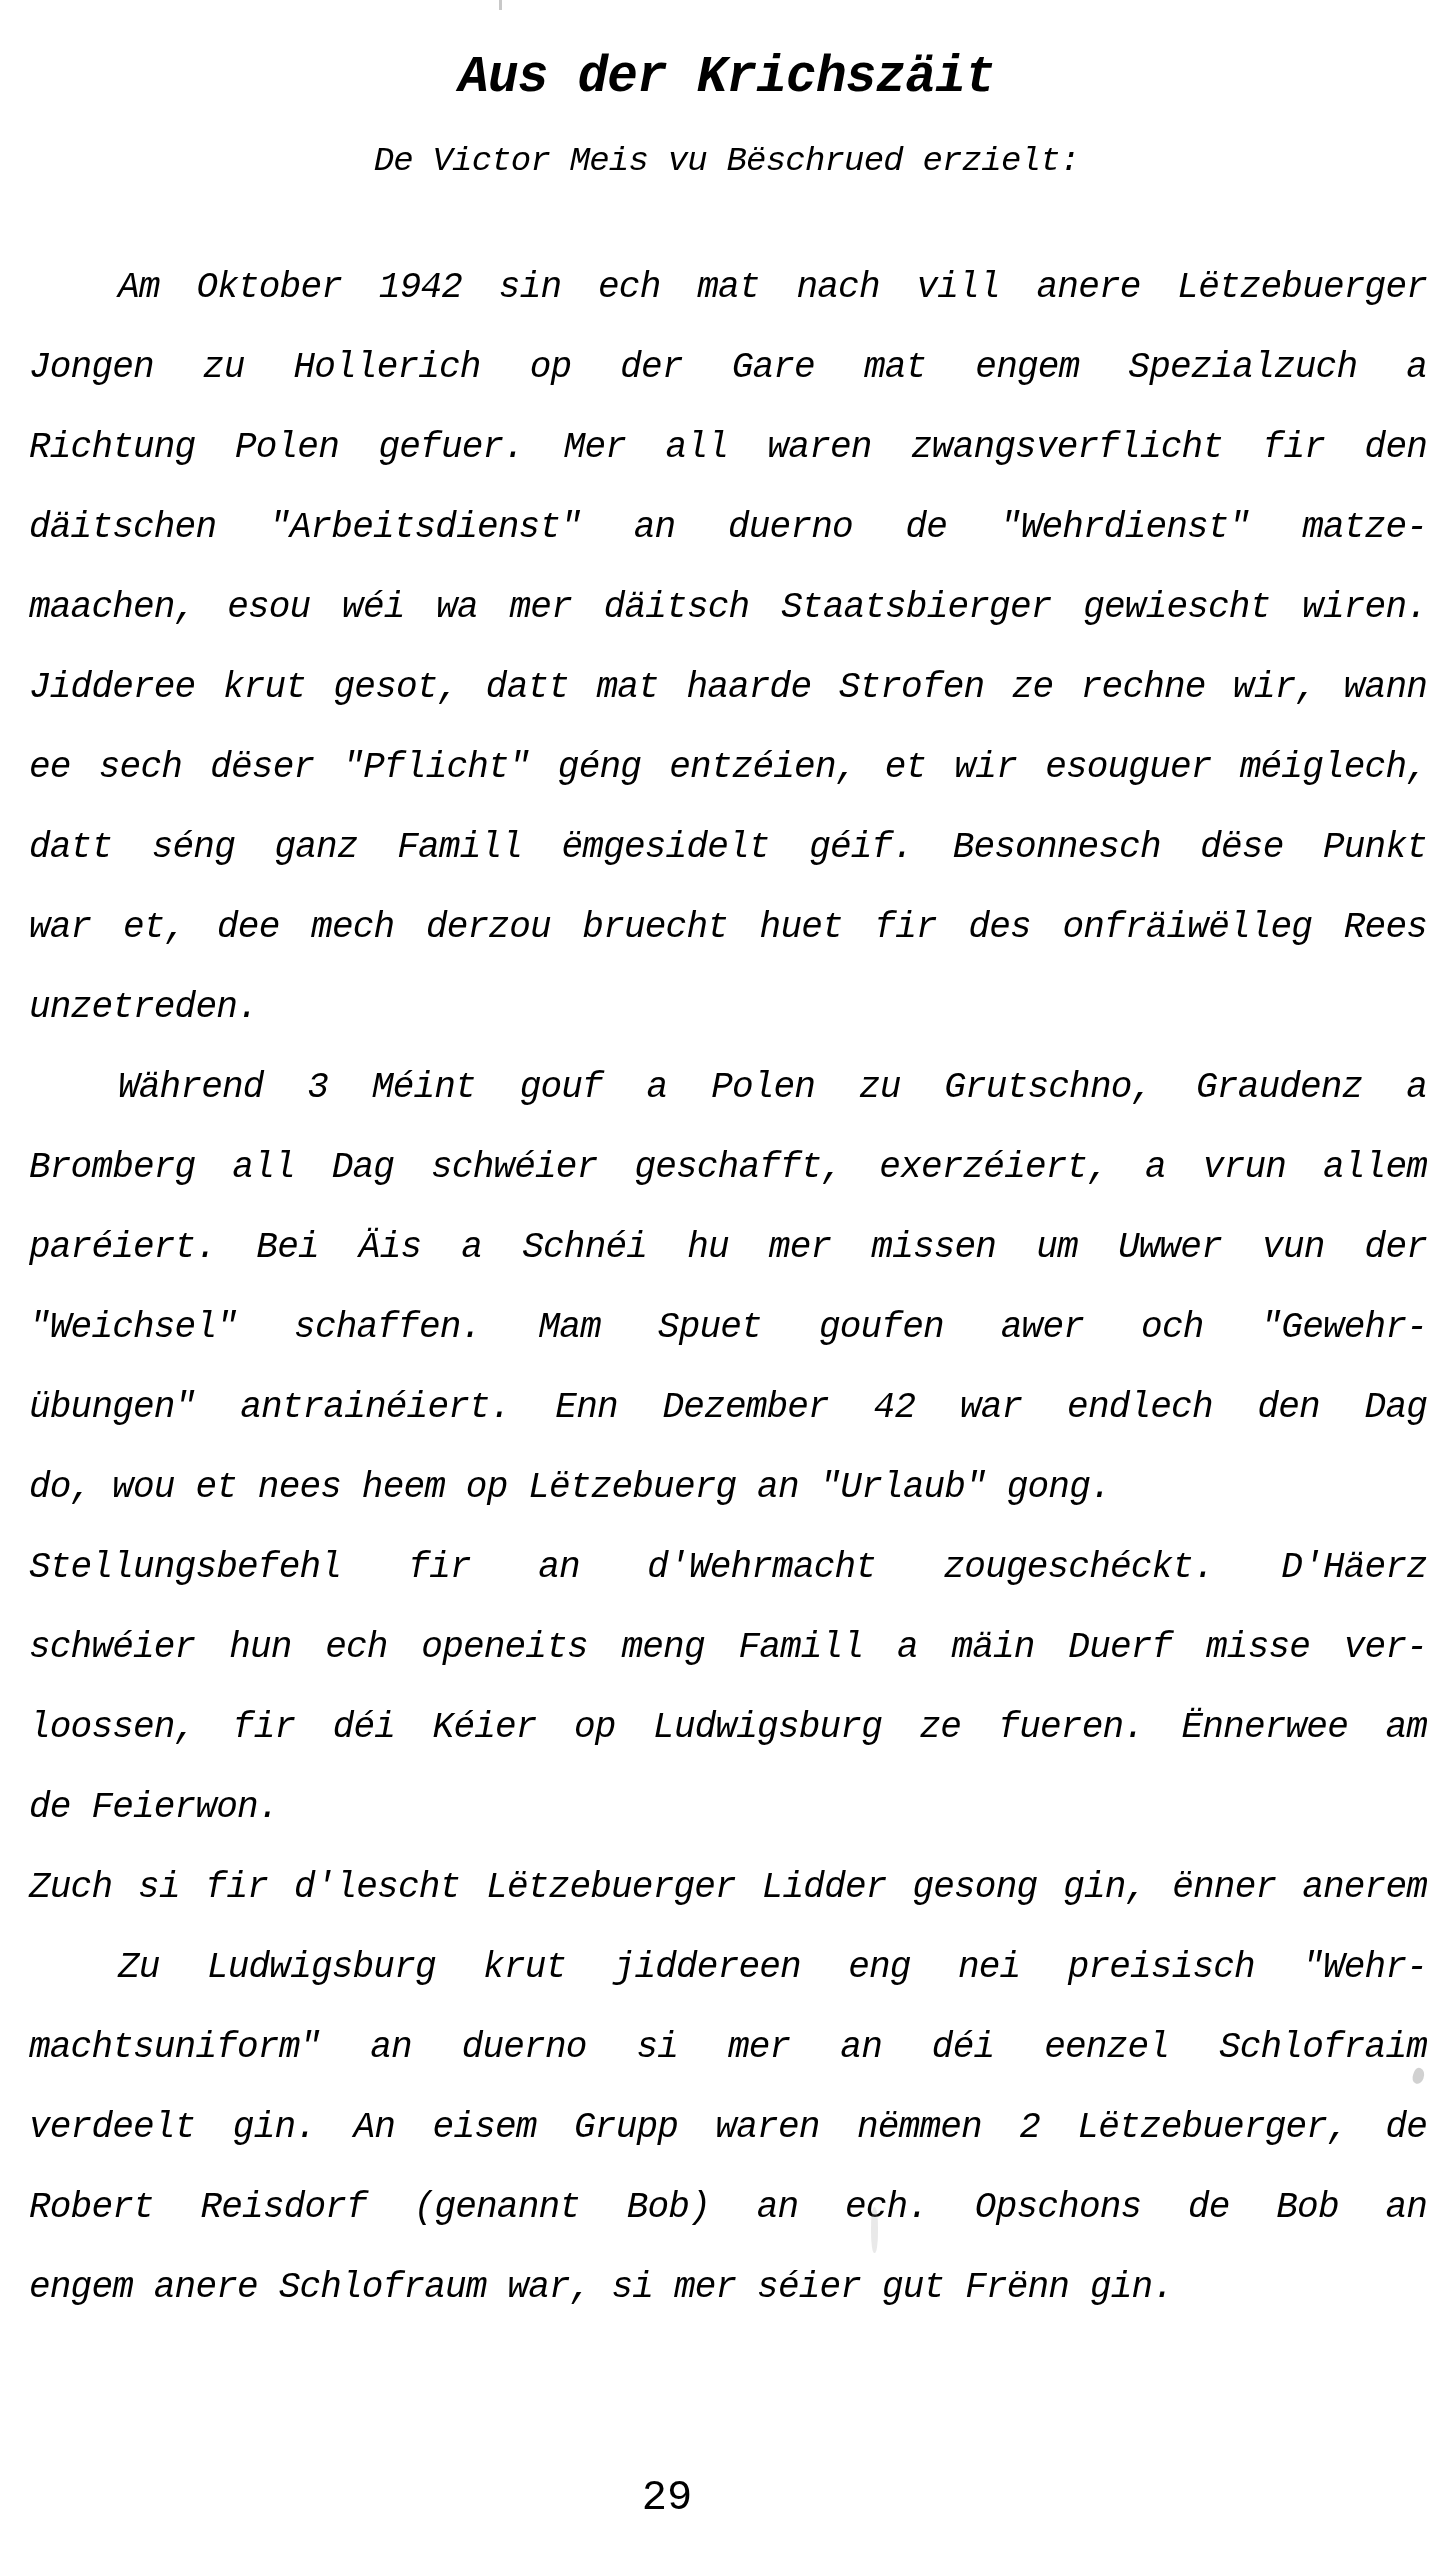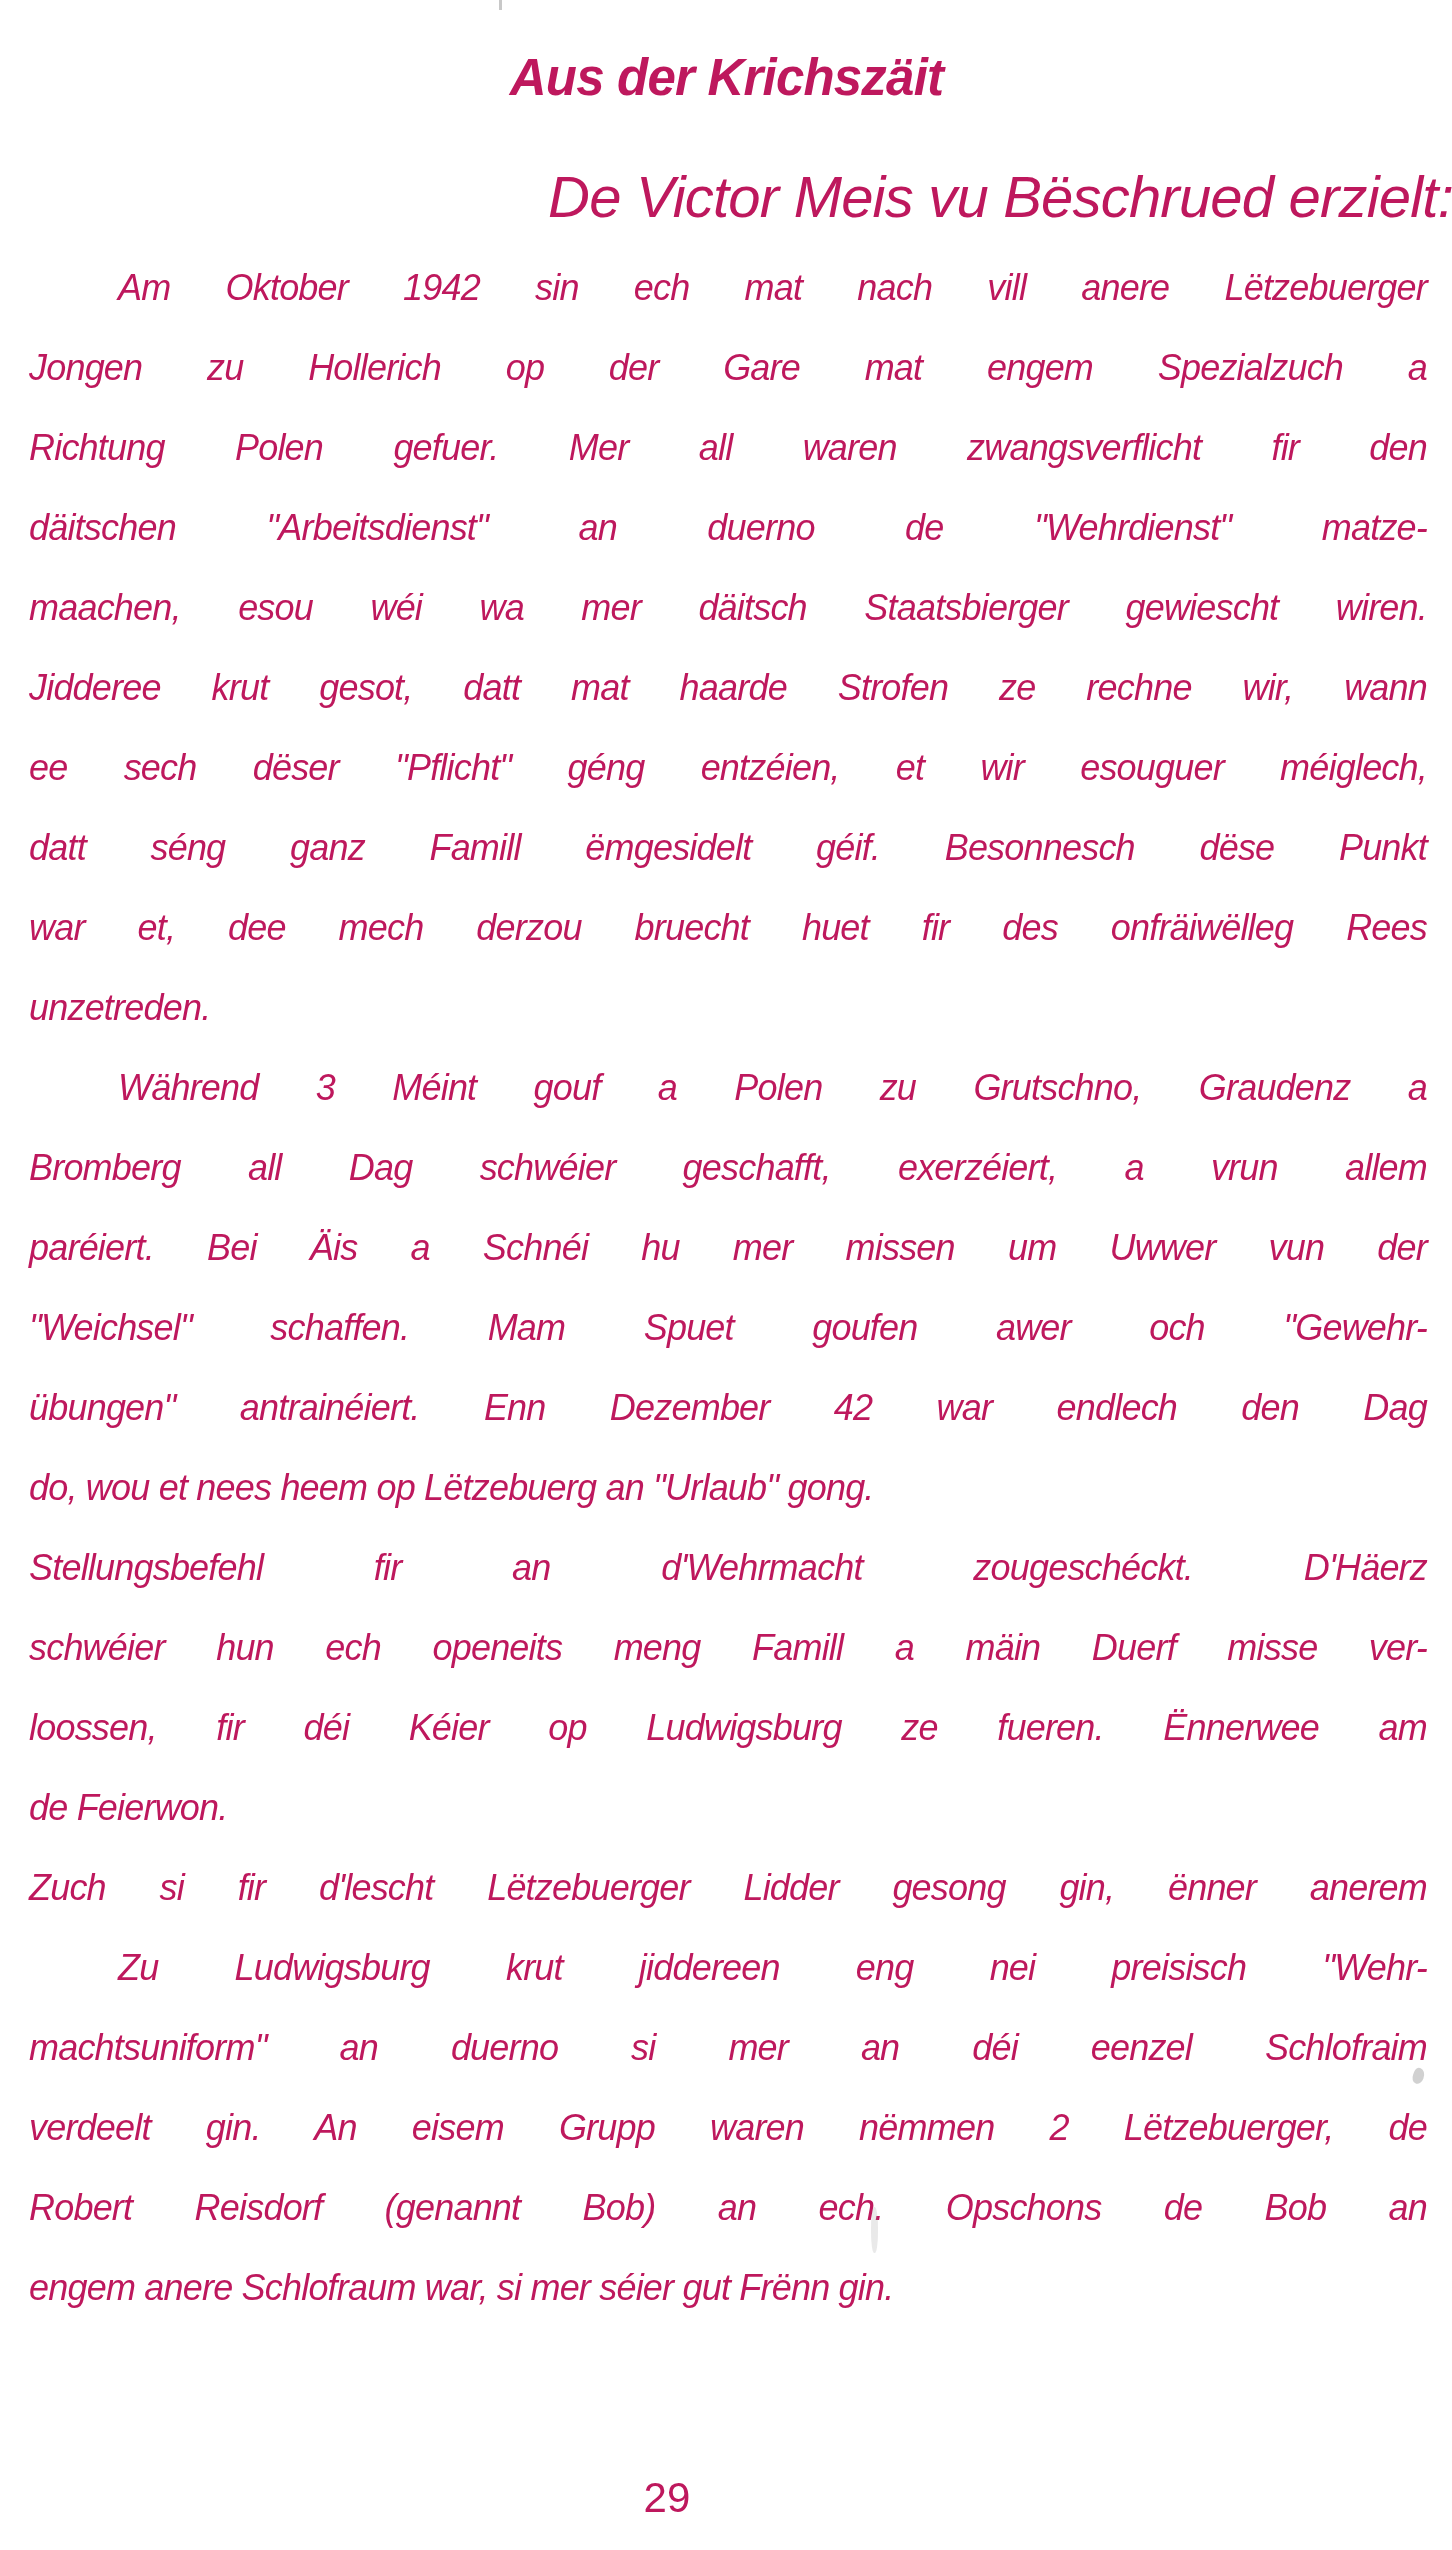--- a/index.html
+++ b/index.html
@@ -5,44 +5,44 @@
   html, body {
     margin: 0;
     padding: 0;
     background: #ffffff;
   }
   .page {
     position: relative;
     width: 1453px;
     height: 2550px;
     background: #ffffff;
-    color: #be185d;
-    font-family: Liberation Sans, sans-serif;
+    color: #000000;
+    font-family: Liberation Mono, monospace;
     font-style: italic;
     overflow: hidden;
   }
   .doc-title {
     position: absolute;
     top: 8px;
     left: 0;
     width: 100%;
     text-align: center;
     font-weight: bold;
     font-size: 51px;
     line-height: 72px;
     letter-spacing: -0.8px;
   }
   .doc-subtitle {
     position: absolute;
-    top: 113px;
+    top: 97px;
     left: 0;
     width: 100%;
-    text-align: right;
+    text-align: center;
     font-weight: normal;
-    font-size: 58px;
+    font-size: 34px;
     line-height: 72px;
     letter-spacing: -0.8px;
   }
   .body-text {
     position: absolute;
     top: 248px;
     left: 29px;
     width: 1398px;
   }
   .ln {

